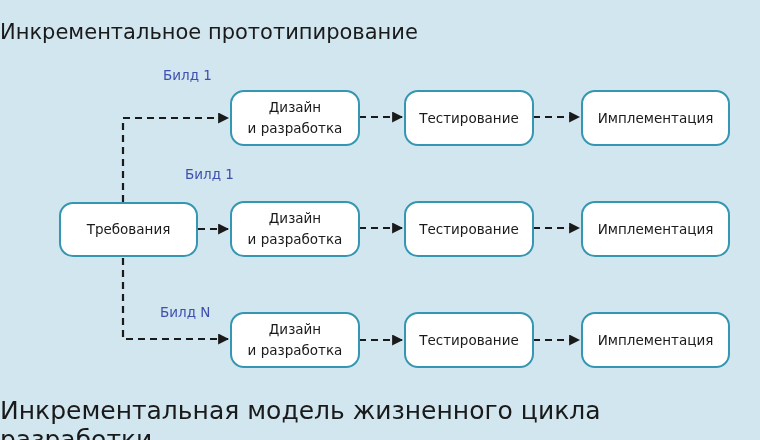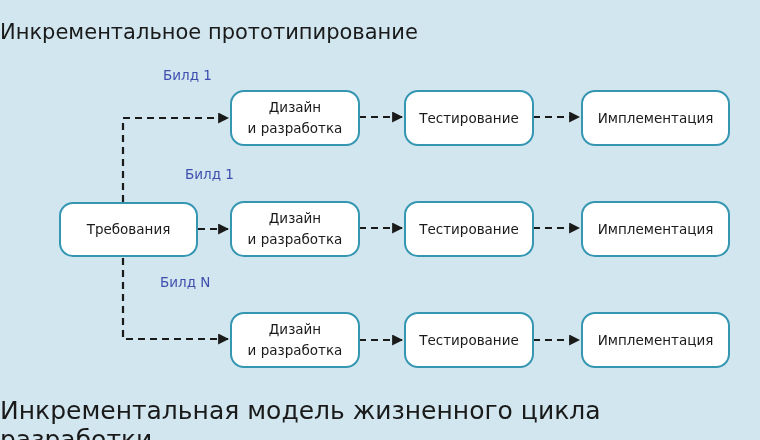--- a/index.html
+++ b/index.html
@@ -64,20 +64,20 @@
 и разработка</div>
   <div class="node" style="left:404px; top:90px; width:130px; height:56px;">Тестирование</div>
   <div class="node" style="left:581px; top:90px; width:149px; height:56px;">Имплементация</div>
 
   <div class="build-label" style="left:185px; top:166px;">Билд 1</div>
   <div class="node" style="left:230px; top:201px; width:130px; height:56px;">Дизайн
 и разработка</div>
   <div class="node" style="left:404px; top:201px; width:130px; height:56px;">Тестирование</div>
   <div class="node" style="left:581px; top:201px; width:149px; height:56px;">Имплементация</div>
 
-  <div class="build-label" style="left:160px; top:274px;">Билд N</div>
+  <div class="build-label" style="left:160px; top:304px;">Билд N</div>
   <div class="node" style="left:230px; top:312px; width:130px; height:56px;">Дизайн
 и разработка</div>
   <div class="node" style="left:404px; top:312px; width:130px; height:56px;">Тестирование</div>
   <div class="node" style="left:581px; top:312px; width:149px; height:56px;">Имплементация</div>
 
   <h2 id="footer-title" class="title">Инкрементальная модель жизненного цикла разработки</h2>
 </div>
 
 </body></html>

